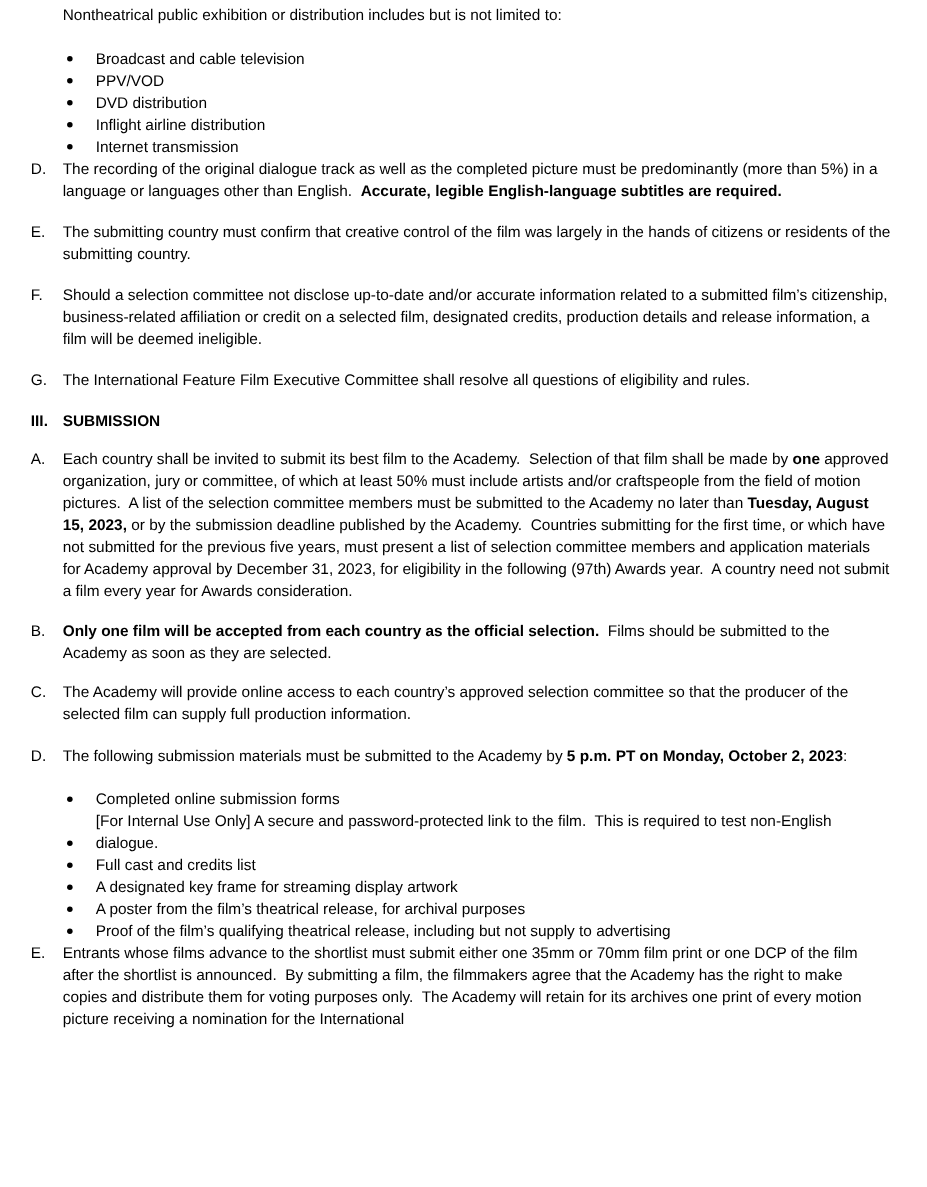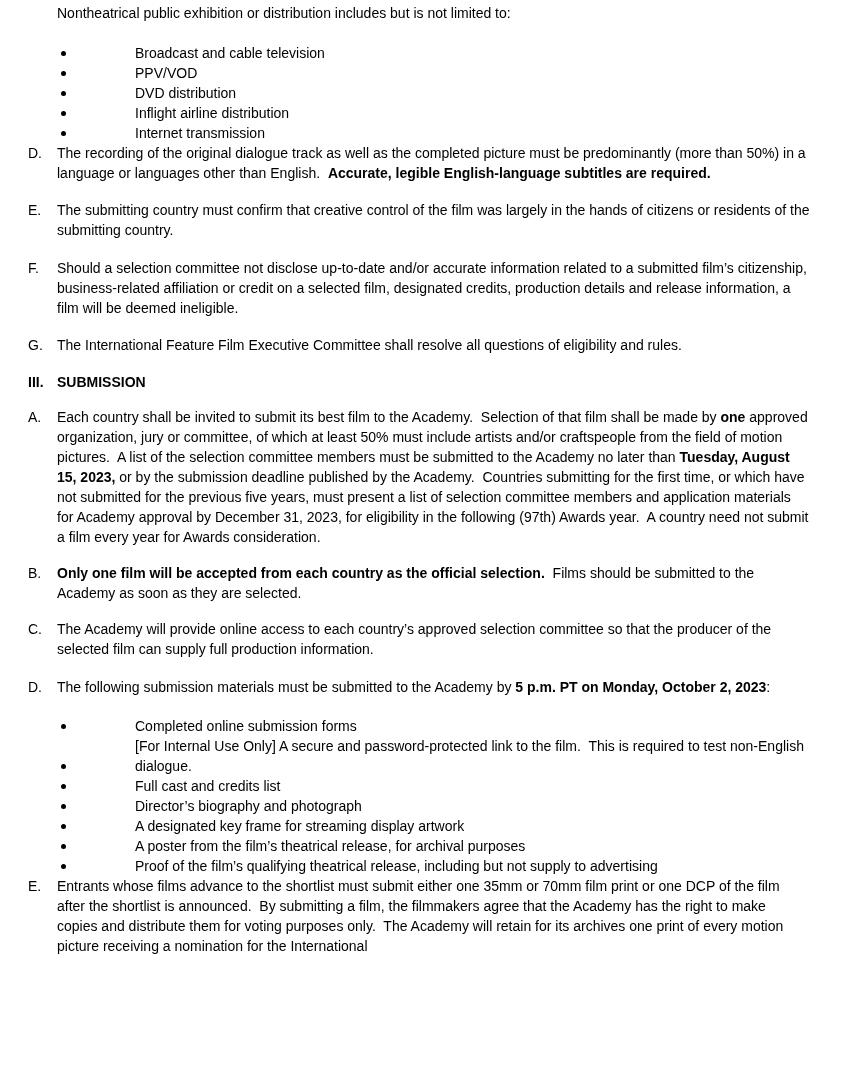--- a/index.html
+++ b/index.html
@@ -11,21 +11,21 @@
   }
   .doc { padding: 3px 0 0 28px; }
   p { margin: 0; }
   .intro { margin-left: 29px; width: 753px; white-space: pre-wrap; }
   .item { display: flex; align-items: flex-start; }
   .lab { flex: 0 0 29px; }
   .body { width: 753px; white-space: pre-wrap; }
   .b { font-weight: bold; }
   .heading .lab, .heading .body { font-weight: bold; }
   ul.bullets { list-style: none; margin: 0; padding: 0 0 0 33px; }
-  ul.bullets li { display: flex; align-items: flex-end; gap: 48px; }
+  ul.bullets li { display: flex; align-items: flex-end; }
   .dot { flex: 0 0 26px; height: 20px; display: flex; align-items: center; }
   .dot::before { content: ""; width: 5px; height: 5px; border-radius: 50%; background: #000; }
   .btext { width: 723px; white-space: pre-wrap; }
   .mb15 { margin-bottom: 15px; }
   .mb16 { margin-bottom: 16px; }
   .mb17 { margin-bottom: 17px; }
   .mb18 { margin-bottom: 18px; }
   .mb19 { margin-bottom: 19px; }
   .mb20 { margin-bottom: 20px; }
   .mb21 { margin-bottom: 21px; }
@@ -55,21 +55,21 @@
         <span class="btext">Inflight airline distribution</span>
       </li>
     <li>
         <span class="dot"></span>
         <span class="btext">Internet transmission</span>
       </li>
   </ul>
 
   <div class="item mb17">
     <span class="lab">D.</span>
-    <p class="body"><span>The recording of the original dialogue track as well as the completed picture must be predominantly (more than 50%) in a language or languages other than English.  </span><span class="b">Accurate, legible English-language subtitles are required.</span></p>
+    <p class="body"><span>The recording of the original dialogue track as well as the completed picture must be predominantly (more than 5%) in a language or languages other than English.  </span><span class="b">Accurate, legible English-language subtitles are required.</span></p>
   </div>
 
   <div class="item mb18">
     <span class="lab">E.</span>
     <p class="body"><span>The submitting country must confirm that creative control of the film was largely in the hands of citizens or residents of the submitting country.</span></p>
   </div>
 
   <div class="item mb17">
     <span class="lab">F.</span>
     <p class="body"><span>Should a selection committee not disclose up-to-date and/or accurate information related to a submitted film’s citizenship, business-related affiliation or credit on a selected film, designated credits, production details and release information, a film will be deemed ineligible.</span></p>
@@ -113,24 +113,20 @@
     <li>
         <span class="dot"></span>
         <span class="btext">[For Internal Use Only] A secure and password-protected link to the film.  This is required to test non-English dialogue.</span>
       </li>
     <li>
         <span class="dot"></span>
         <span class="btext">Full cast and credits list</span>
       </li>
     <li>
         <span class="dot"></span>
-        <span class="btext">Director’s biography and photograph</span>
-      </li>
-    <li>
-        <span class="dot"></span>
         <span class="btext">A designated key frame for streaming display artwork</span>
       </li>
     <li>
         <span class="dot"></span>
         <span class="btext">A poster from the film’s theatrical release, for archival purposes</span>
       </li>
     <li>
         <span class="dot"></span>
         <span class="btext">Proof of the film’s qualifying theatrical release, including but not supply to advertising</span>
       </li>

